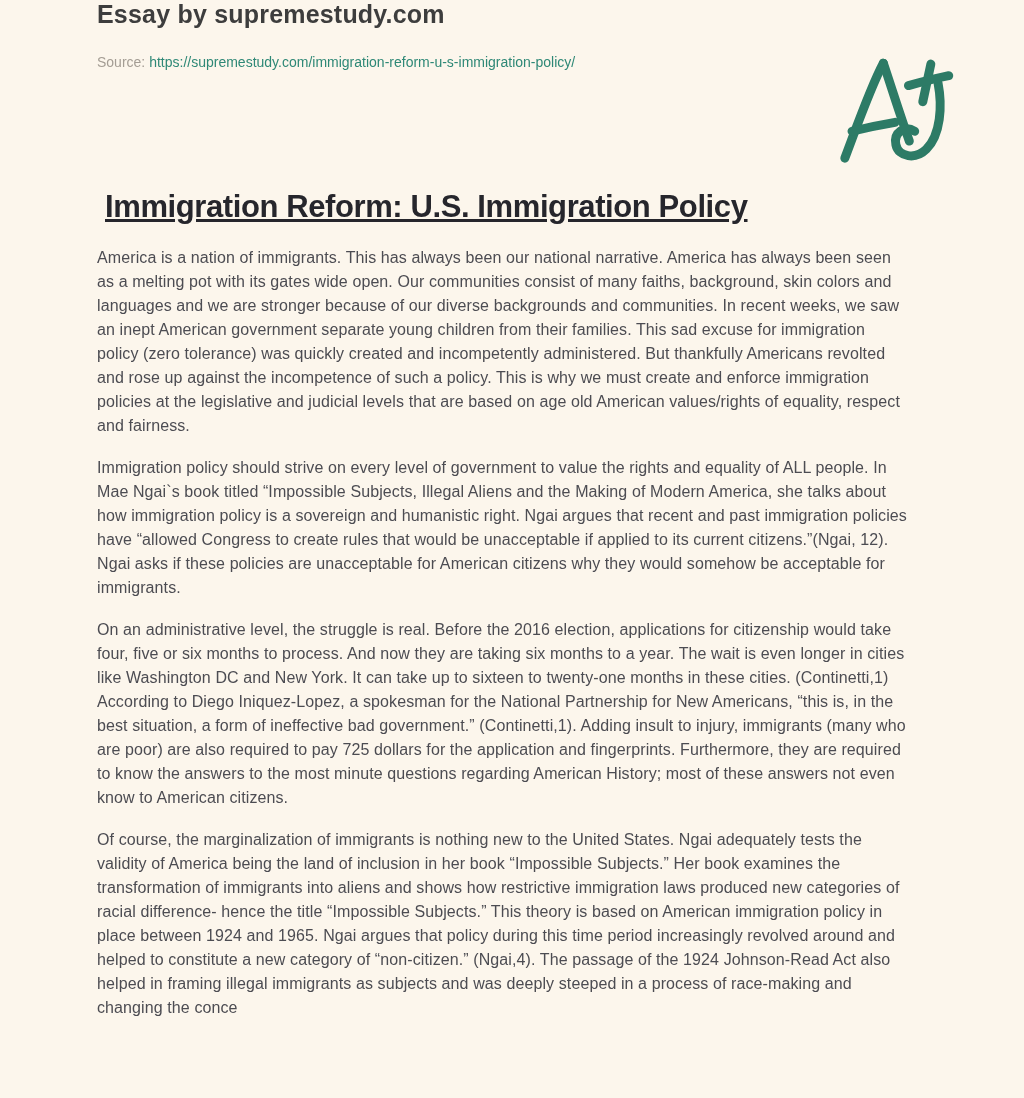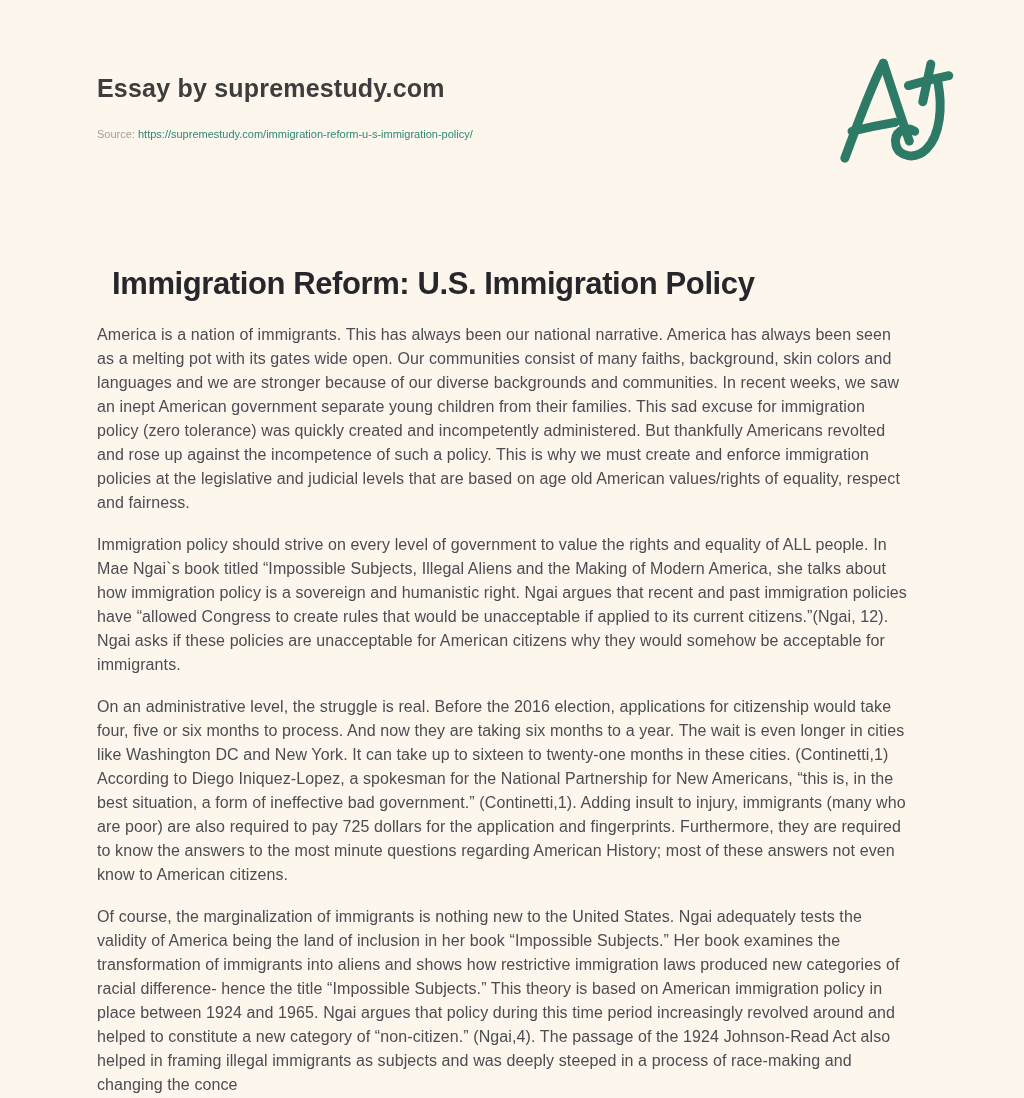--- a/index.html
+++ b/index.html
@@ -15,49 +15,49 @@
     -webkit-font-smoothing: antialiased;
   }
   .page {
     position: relative;
     width: 1024px;
     height: 1098px;
     box-sizing: border-box;
     padding: 0 99px 0 97px;
   }
   .byline {
-    padding-top: 74px;
     font-size: 25px;
     font-weight: 700;
     color: #3d3d3d;
     letter-spacing: 0.2px;
   }
   .source-line {
     margin-top: 25px;
-    font-size: 11px;
+    font-size: 14px;
     color: #a49d94;
   }
   .source-line a {
     color: #2e8876;
     text-decoration: none;
   }
   .brand-logo {
     position: absolute;
     top: 56px;
     right: 66px;
     width: 126px;
     height: 112px;
   }
   .article-title {
-    margin: 15px;
+    margin: 8px;
     padding-top: 111px;
     font-size: 31px;
     font-weight: 700;
     color: #26262c;
     letter-spacing: -0.4px;
+    text-decoration: underline;
   }
   .article-body {
     margin-top: 21px;
   }
   .article-body p {
     margin: 0 16px 18px 0;
     font-size: 16px;
     line-height: 24px;
     color: #4c4c52;
     letter-spacing: 0.1px;

